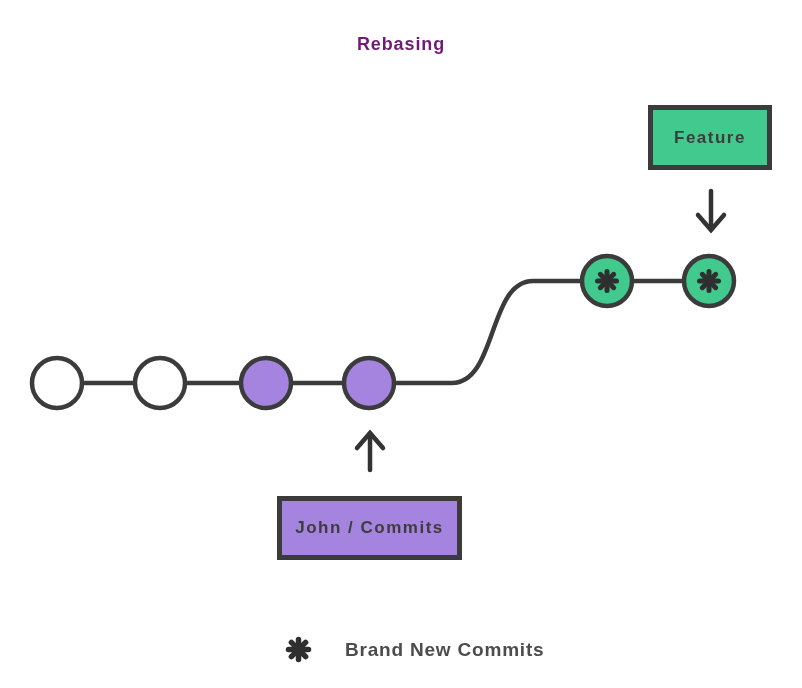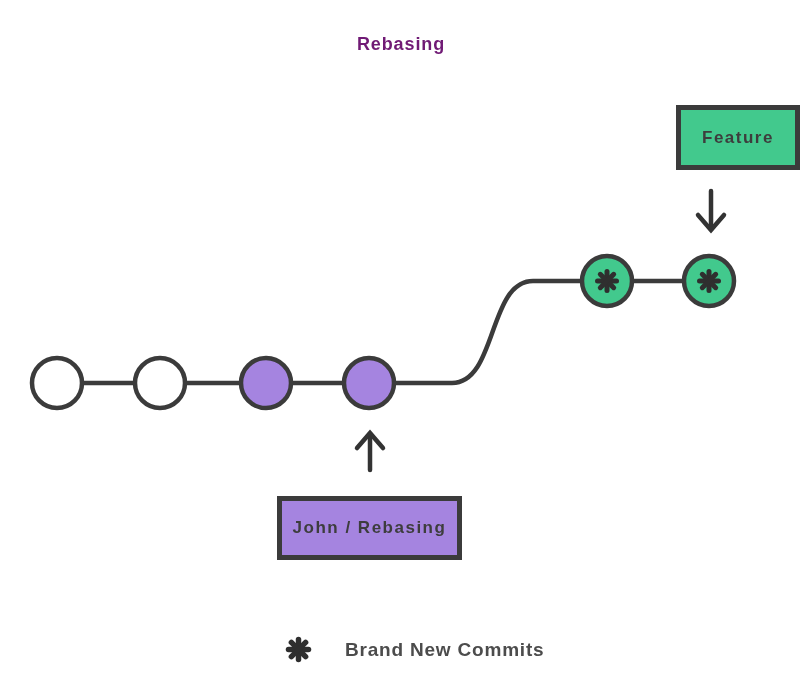--- a/index.html
+++ b/index.html
@@ -36,21 +36,20 @@
     box-sizing: border-box;
     font-size: 17px;
     font-weight: 600;
     letter-spacing: 1.5px;
     color: #3d3d3d;
   }
   .feature-box {
     left: 648px; top: 105px;
     width: 124px; height: 65px;
     background: #42c98d;
-    margin-left: 28px;
   }
   .john-box {
     left: 277px; top: 496px;
     width: 185px; height: 64px;
     background: #a584e0;
   }
   .legend {
     position: absolute;
     left: 285px; top: 636px;
     display: flex;
@@ -105,21 +104,21 @@
       <line x1="370" y1="436" x2="370" y2="470"></line>
       <polyline points="357,448 370,433 383,448"></polyline>
     </g>
   </svg>
 
   <div class="branch-box feature-box">
     <span>Feature</span>
   </div>
 
   <div class="branch-box john-box">
-    <span>John / Rebasing</span>
+    <span>John / Commits</span>
   </div>
 
   <div class="legend">
     <svg width="27" height="27" viewBox="-13.5 -13.5 27 27">
       <g stroke="#2f2f2f" stroke-width="5.5" stroke-linecap="round">
         <line x1="-10" y1="0" x2="10" y2="0"></line>
         <line x1="0" y1="-10" x2="0" y2="10"></line>
         <line x1="-7.1" y1="-7.1" x2="7.1" y2="7.1"></line>
         <line x1="-7.1" y1="7.1" x2="7.1" y2="-7.1"></line>
       </g>

